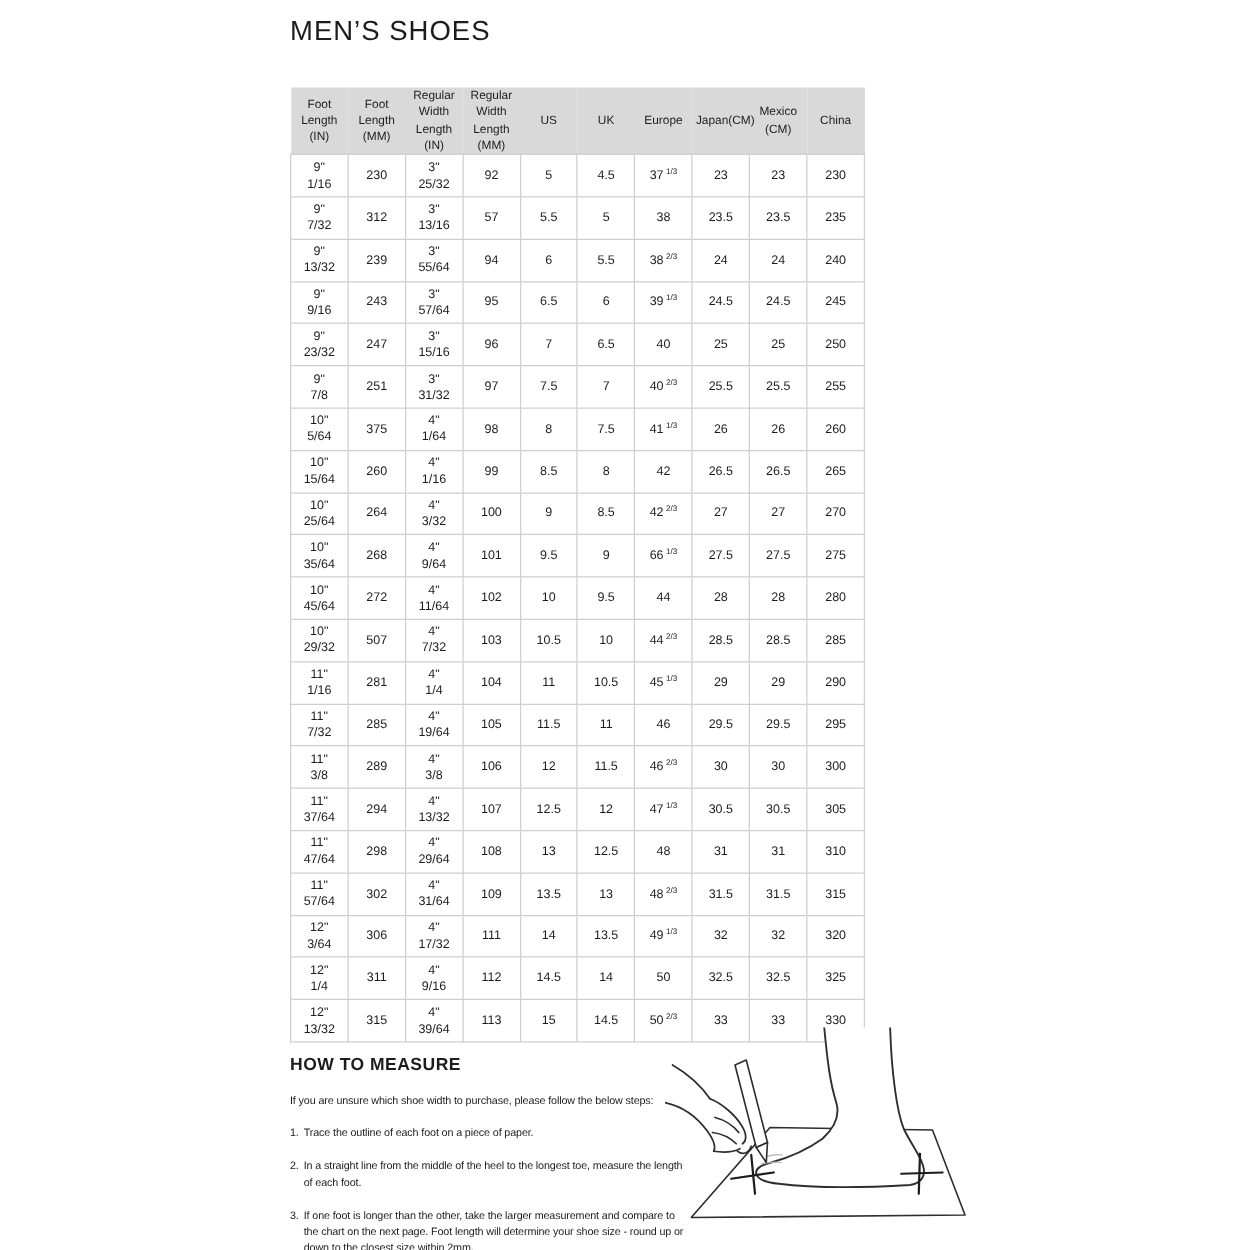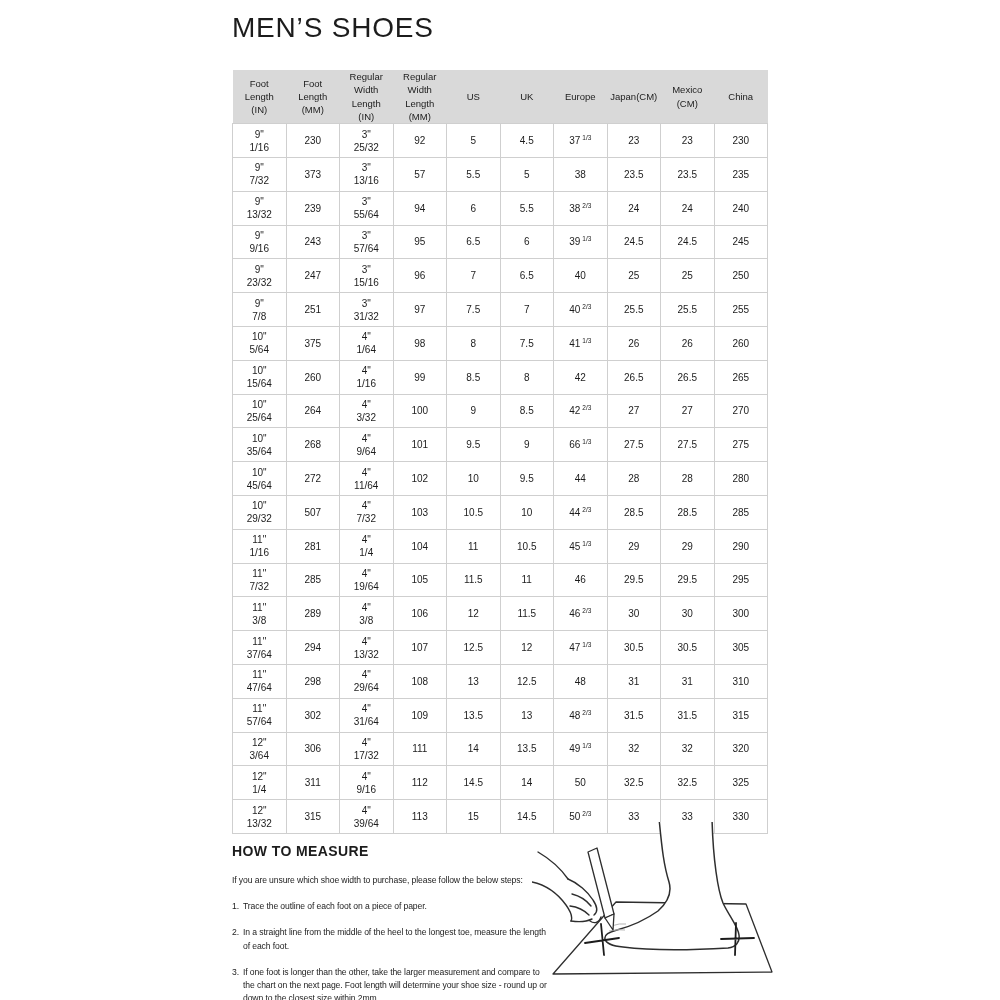--- a/index.html
+++ b/index.html
@@ -3,27 +3,27 @@
 <meta charset="utf-8">
 <style>
   html,body{margin:0;padding:0;}
   body{
     width:1000px;height:1000px;background:#ffffff;position:relative;
     font-family:"Liberation Sans", sans-serif;color:#1c1c1c;
     -webkit-font-smoothing:antialiased;
   }
   .content-header{position:absolute;left:232px;top:13px;width:536px;}
   .page-title{
-    font-size:28px;font-weight:500;letter-spacing:0.8px;margin:0;line-height:1.1;
+    font-size:22px;font-weight:500;letter-spacing:0.8px;margin:0;line-height:1.1;
   }
   .page-subtitle{
     font-size:11.5px;font-weight:500;letter-spacing:0.4px;margin-top:6px;
   }
   table.size-table{
-    position:absolute;left:232px;top:70px;width:536px;
+    position:absolute;left:232px;top:70px;width:460px;
     border-collapse:collapse;table-layout:fixed;
   }
   table.size-table col{width:10%;}
   table.size-table thead th{
     background:#d9d9d9;height:43px;font-weight:normal;font-size:9.5px;
     line-height:1.4;padding:0 3px;text-align:center;vertical-align:middle;
     border:none;
   }
   table.size-table tbody td{
     border:1px solid #cfcfcf;height:32.8px;text-align:center;vertical-align:middle;
@@ -94,21 +94,21 @@
     <td>23</td>
     <td>23</td>
     <td>230</td>
   </tr>
 
   <tr>
     <td>
           <div class="l1">9"</div>
           <div class="l2">7/32</div>
         </td>
-    <td>373</td>
+    <td>312</td>
     <td>
           <div class="l1">3"</div>
           <div class="l2">13/16</div>
         </td>
     <td>57</td>
     <td>5.5</td>
     <td>5</td>
     <td><span class="eu-val">38</span></td>
     <td>23.5</td>
     <td>23.5</td>

